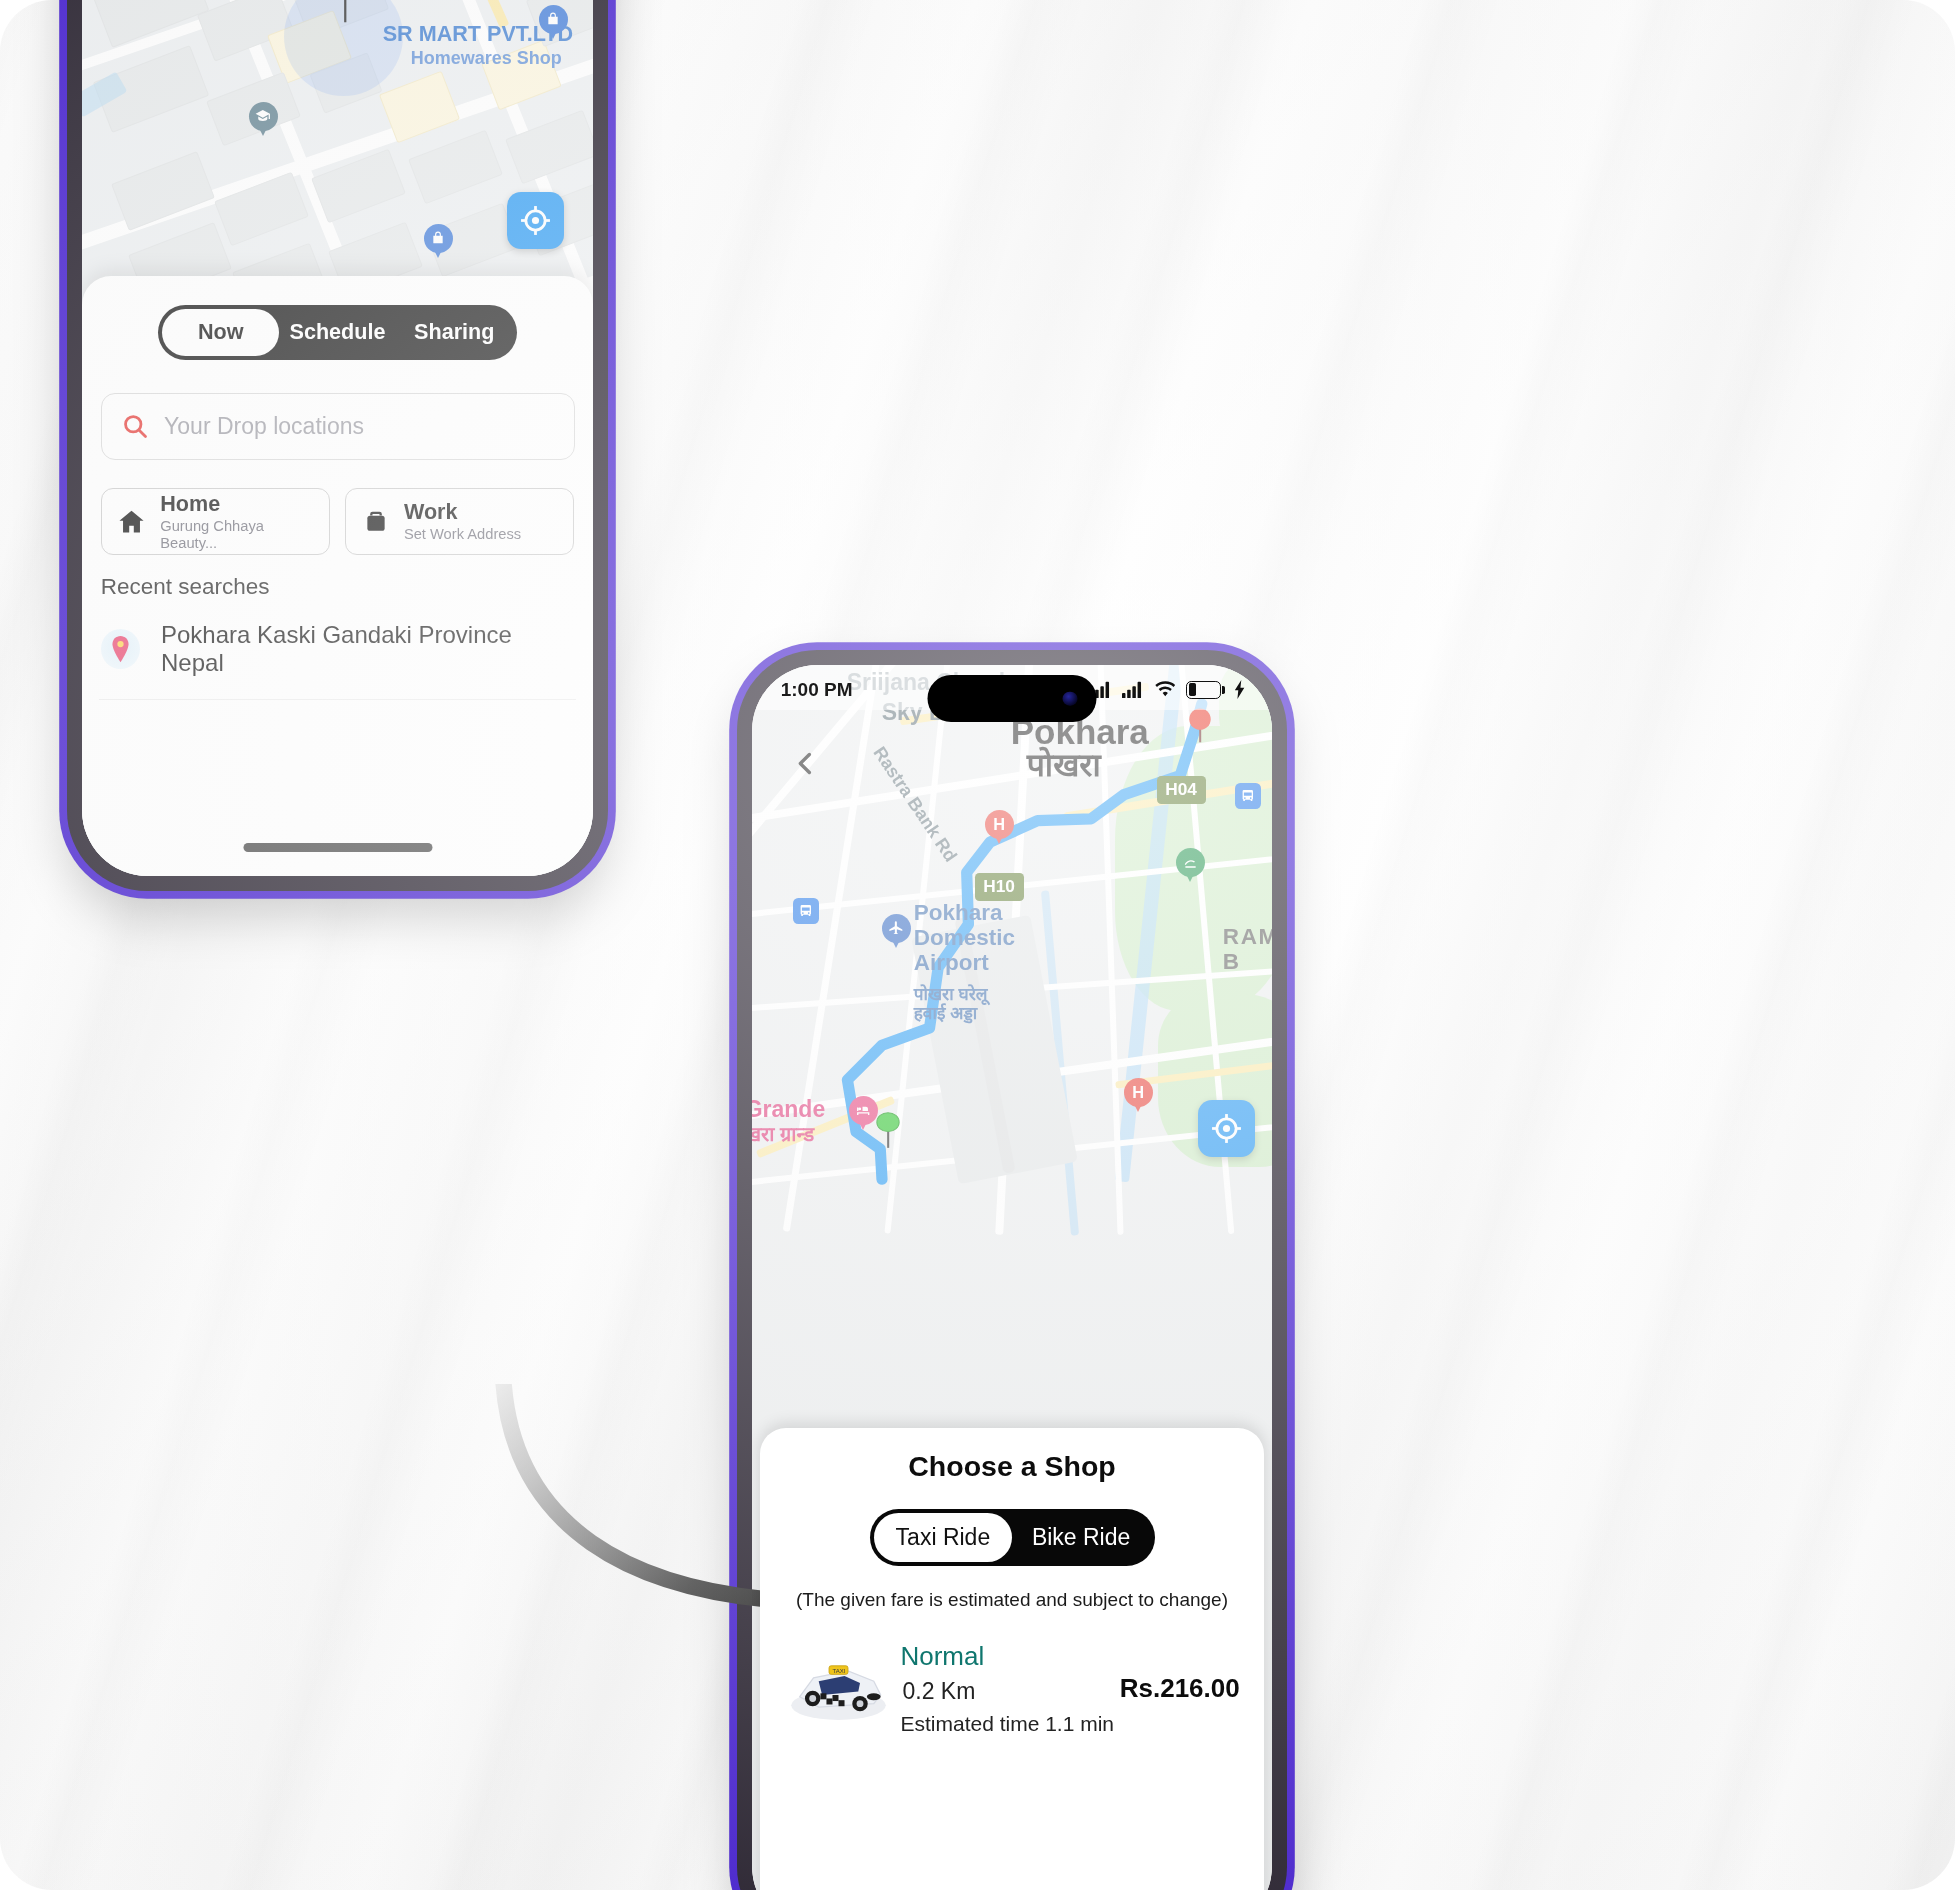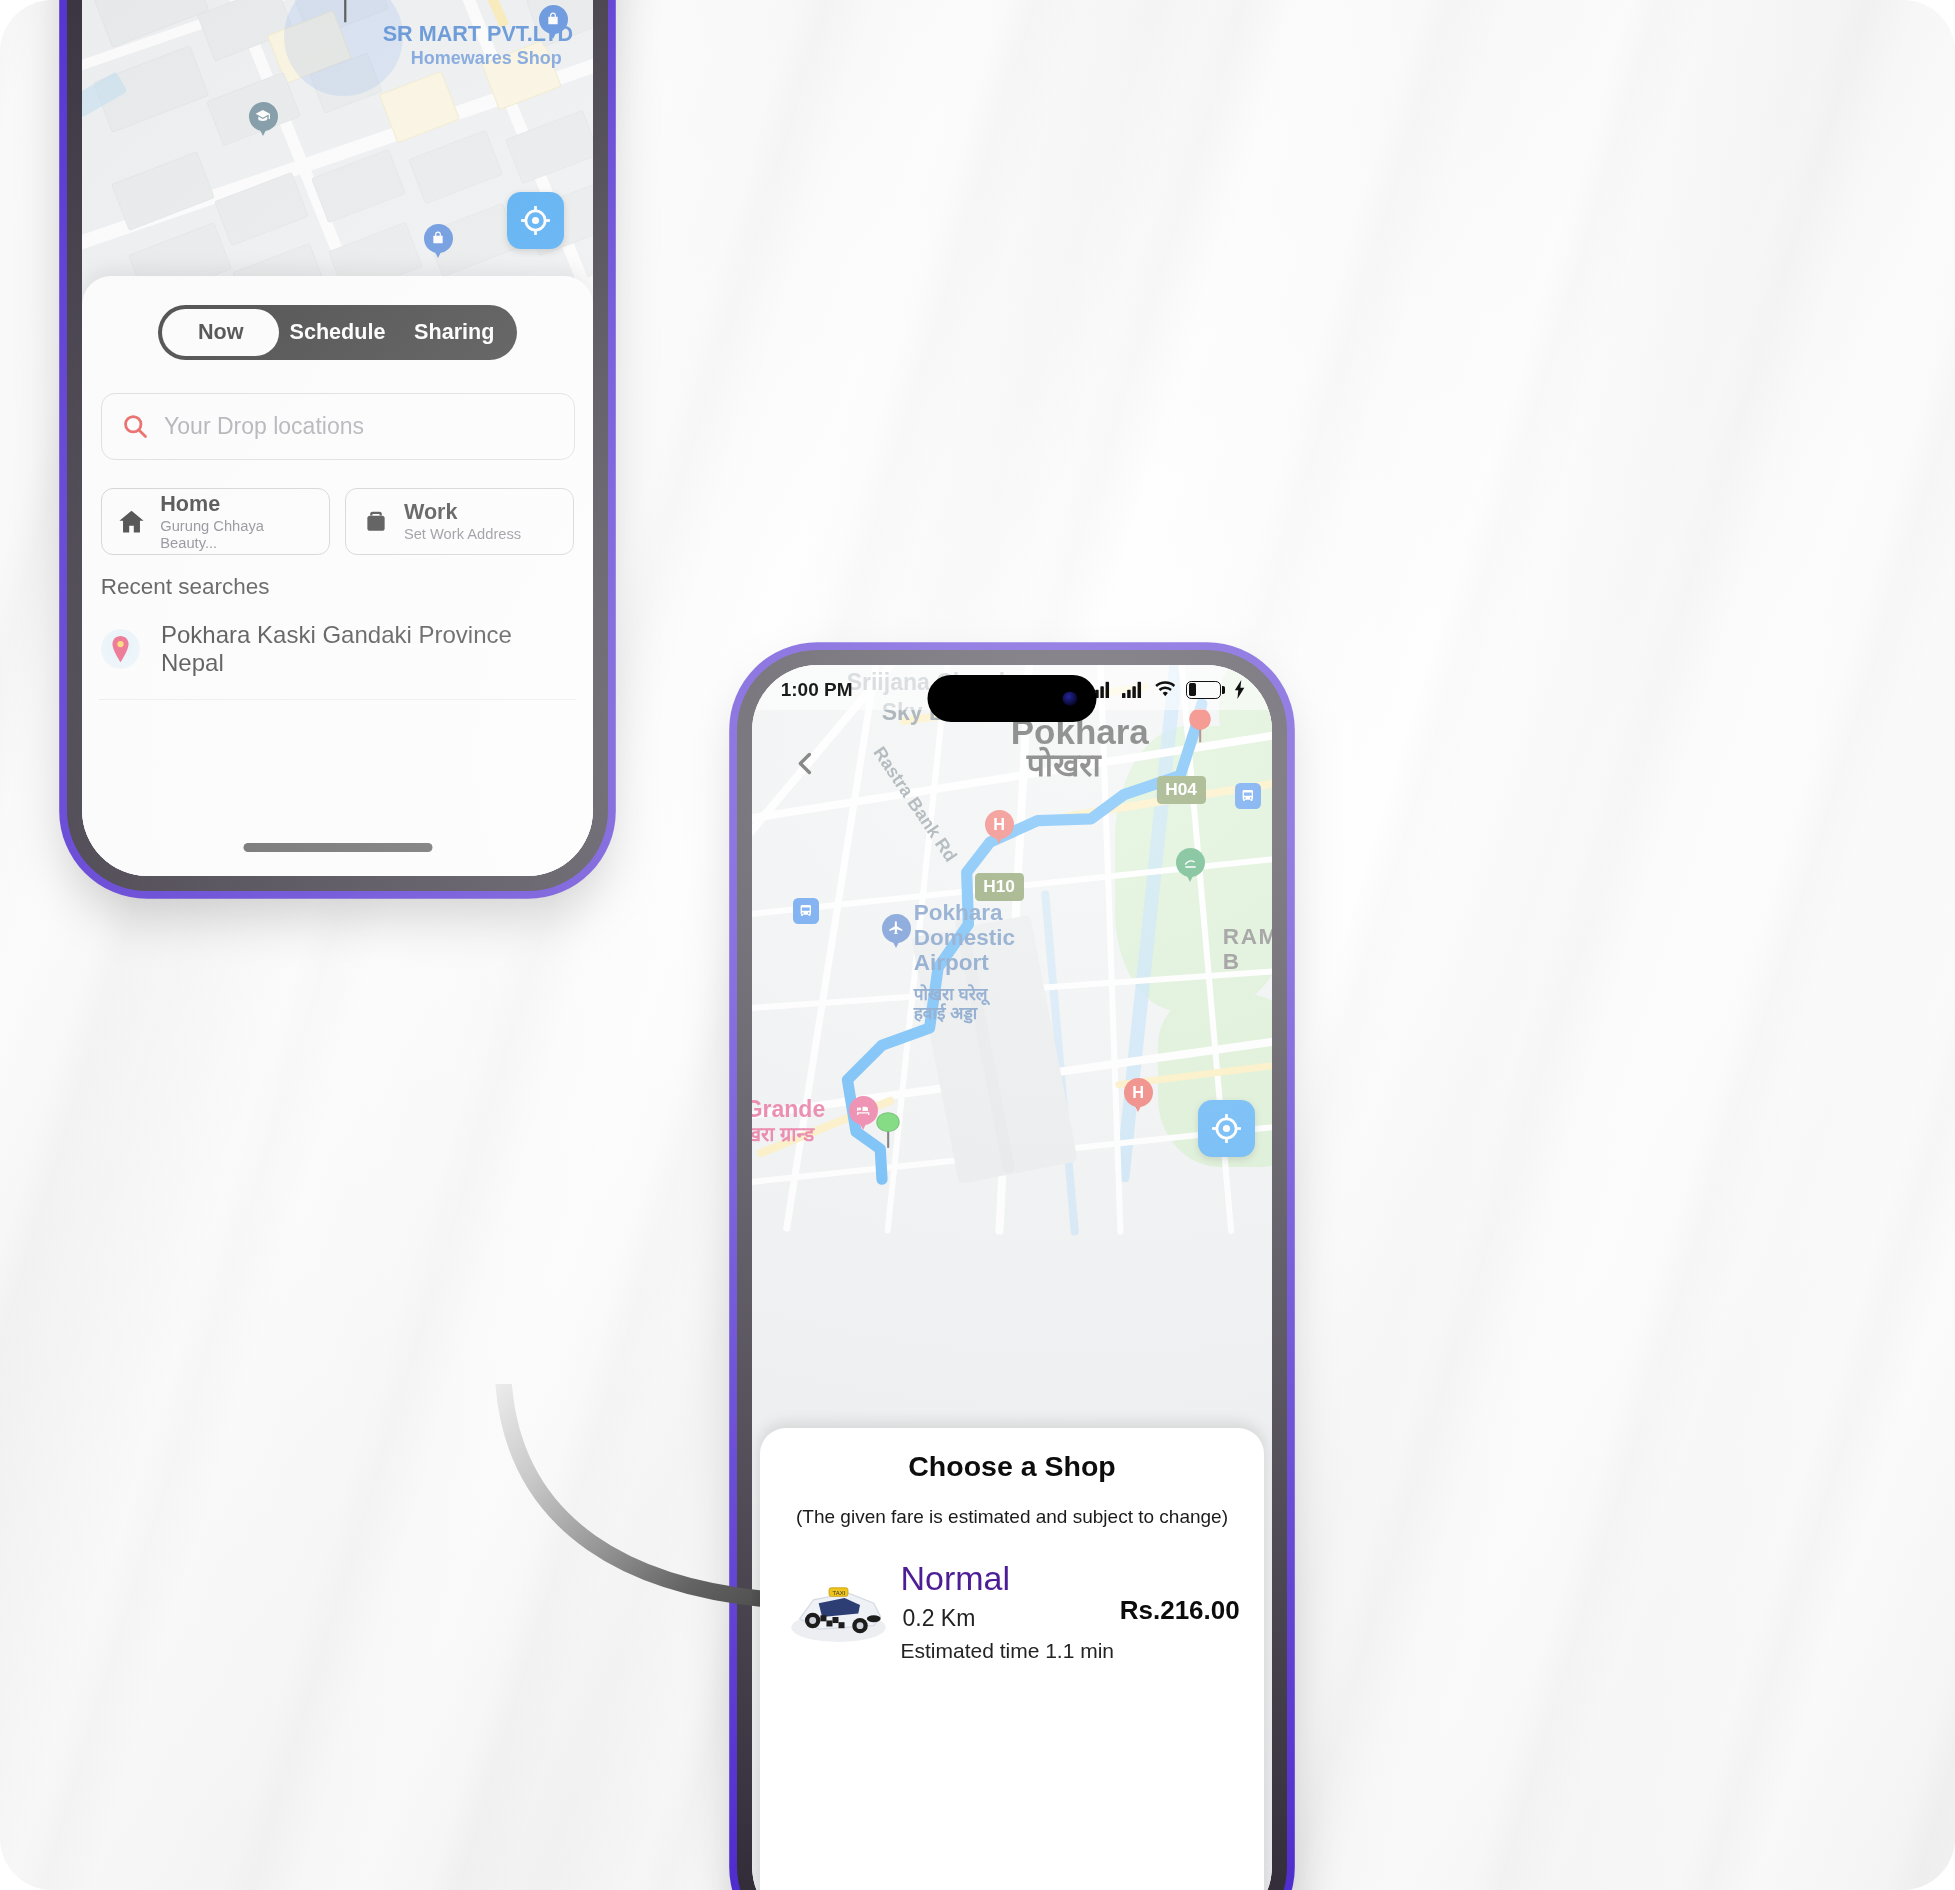--- a/index.html
+++ b/index.html
@@ -202,21 +202,21 @@
     background:#080808; border-radius:29px; display:flex; align-items:center; padding:4.3px;
   }
   .seg2 .opt{ flex:1;height:100%;display:flex;align-items:center;justify-content:center;
     color:#fff;font-size:23px;font-weight:500;border-radius:26px; }
   .seg2 .opt.active{ background:#fff;color:#111; }
 
   .fare-note{ text-align:center; font-size:19px; color:#1b1b1b; margin-top:22.5px; }
 
   .ride-row{ display:flex; align-items:center; margin-top:29px; gap:5.2px; }
   .ride-info{ flex:1; line-height:1.25; }
-  .ride-name{ font-size:34px; font-weight:500; color:#4c1d95; }
+  .ride-name{ font-size:26px; font-weight:500; color:#0f766e; }
   .ride-dist{ font-size:23px; color:#232323; margin-top:5.2px; margin-left:2px;}
   .ride-time{ font-size:21px; color:#232323; margin-top:5.2px; }
   .ride-price{ font-size:26px; font-weight:700; color:#0c0c0c; white-space:nowrap; }
 
   
   #arrow{ position:absolute; left:484px; top:1384px; width:450px; height:329px; }
 </style>
 </head>
 <body>
 
@@ -546,20 +546,24 @@
           <svg width="12" height="19" viewBox="0 0 12 22" fill="#111">
             <path d="M7.5 0 0 12h4l-1 10L11 9H6.5L7.5 0z"></path>
           </svg>
         </span>
       </div>
       <div id="dyn-island"></div>
 
       <div id="right-sheet">
         <div class="title">Choose a Shop</div>
 
+        <div class="seg2">
+          <div class="opt active">Taxi Ride</div>
+          <div class="opt">Bike Ride</div>
+        </div>
 
         <div class="fare-note">(The given fare is estimated and subject to change)</div>
 
         <div class="ride-row">
           <span style="flex:0 0 111px; display:flex;">
             <svg width="109" height="74" viewBox="0 0 126 86">
               <ellipse cx="63" cy="62" rx="55" ry="17" fill="#eceef2"></ellipse>
               <path d="M18 52 L34 30 L74 22 L104 34 L112 50 L104 60 L40 64 Z" fill="#eef1f6" stroke="#d6dae3" stroke-width="1.5"></path>
               <path d="M40 34 L70 28 L88 36 L86 46 L44 50 Z" fill="#2c3e73"></path>
               <rect x="52" y="16" width="22" height="10" rx="2.5" fill="#efc41c" stroke="#caa212" stroke-width="1"></rect>

